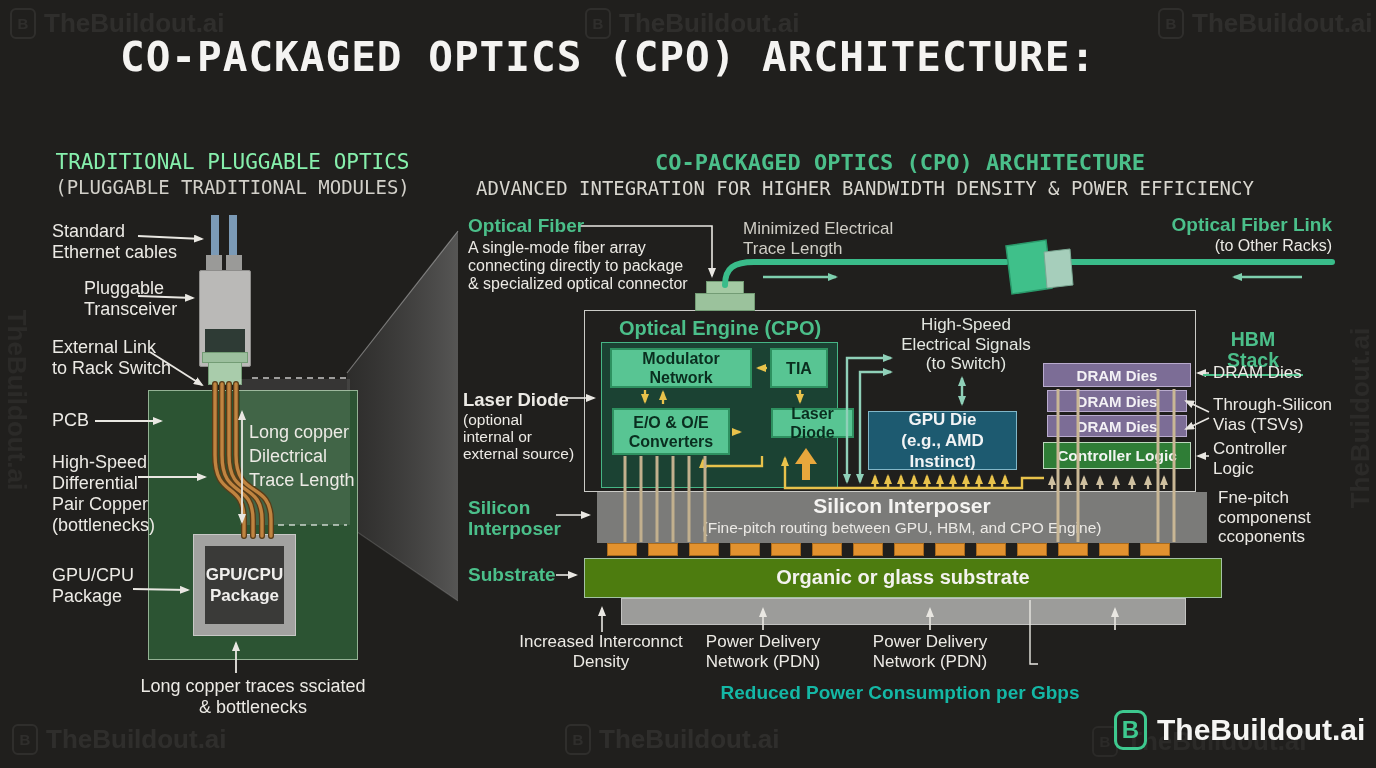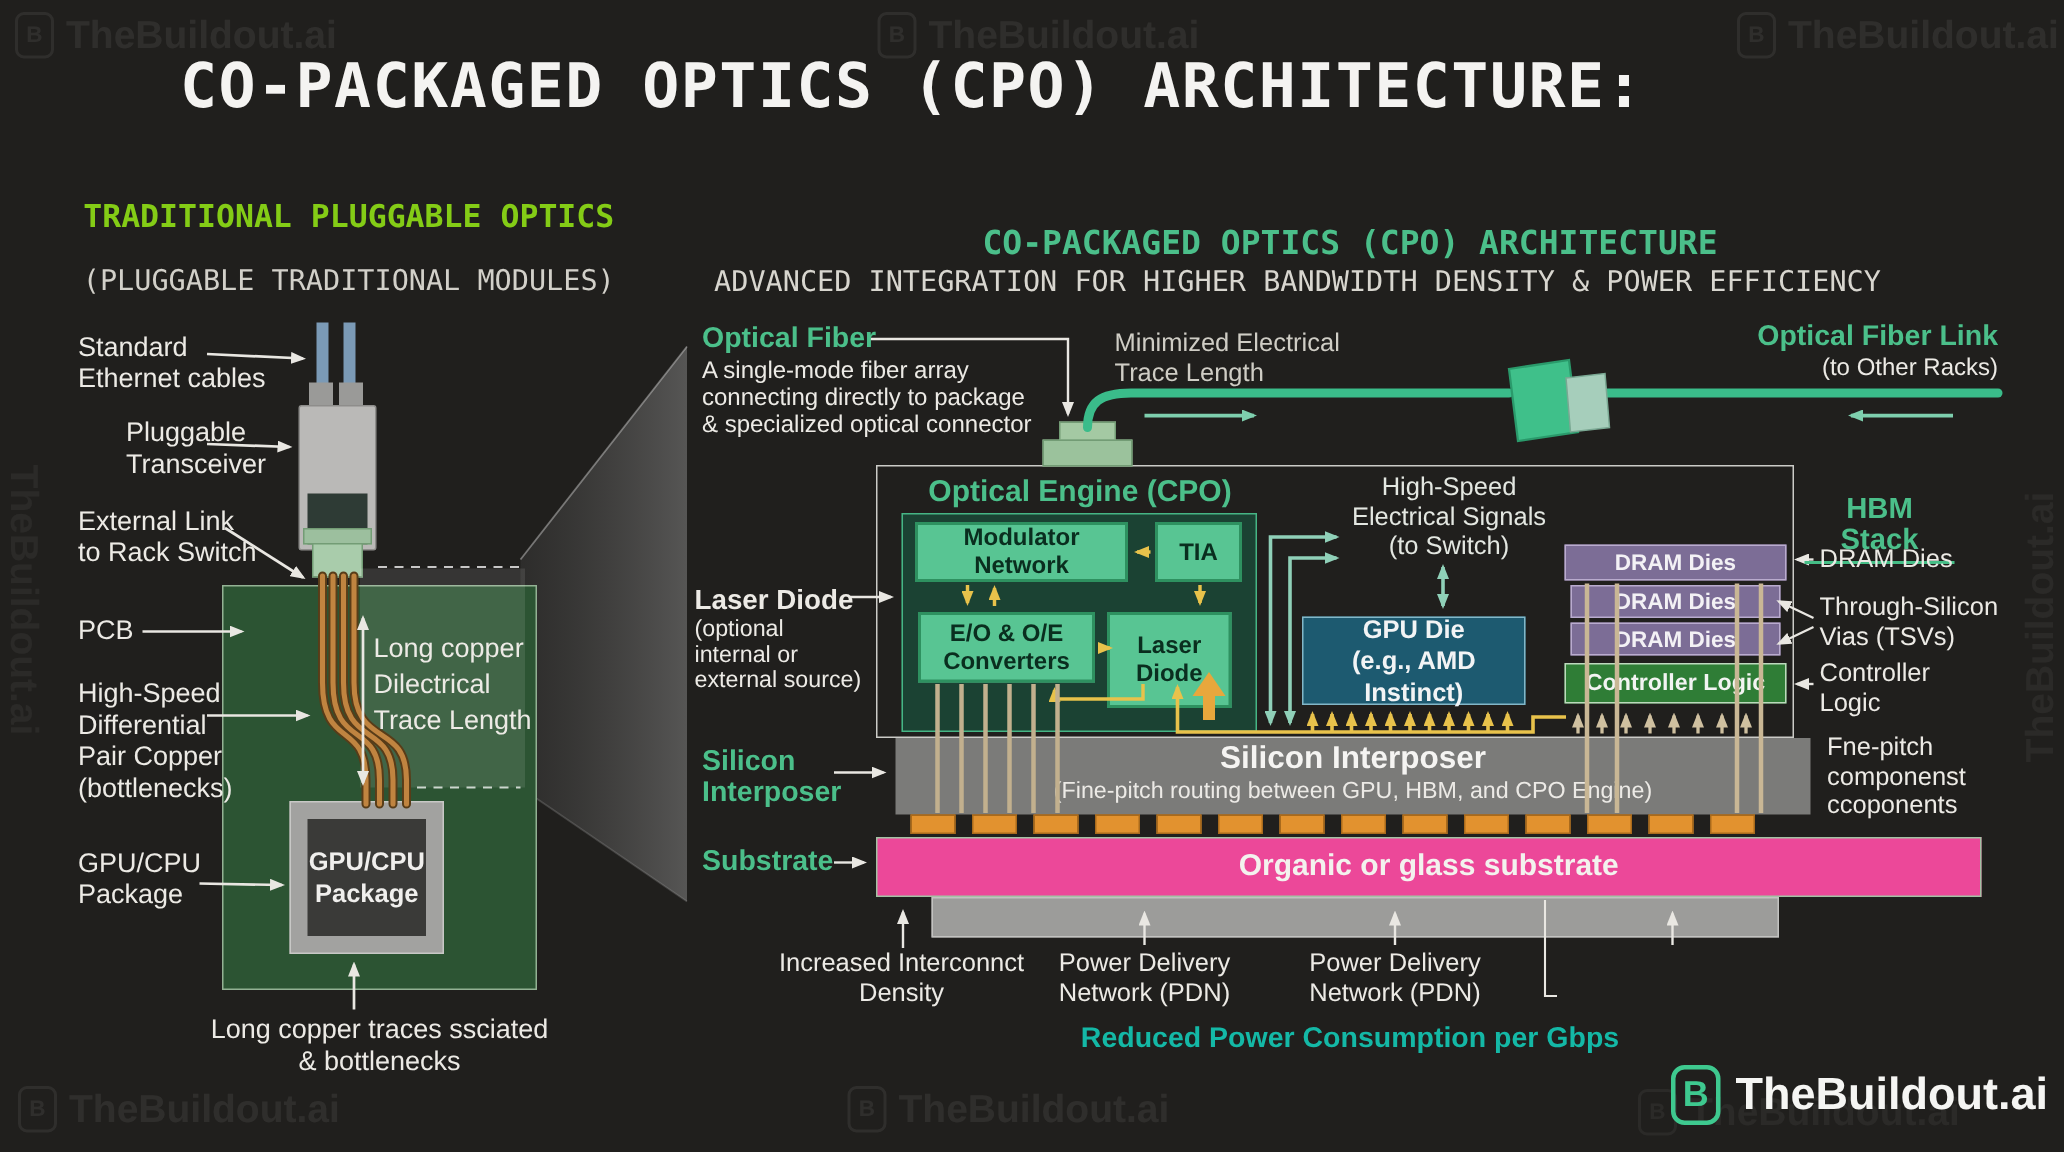--- a/index.html
+++ b/index.html
@@ -63,21 +63,21 @@
     <span>TheBuildout.ai</span>
   </div>
   <div class="wm vert" style="left:1360px;top:418px;transform:translate(-50%,-50%) rotate(-90deg);color:rgba(255,255,255,0.05);">
     <span>TheBuildout.ai</span>
   </div>
 
   <div class="abs mono ctr" style="left:0;top:34px;width:1216px;color:#f4f3f1;font-weight:bold;font-size:41px;line-height:47px;letter-spacing:1px;">
     <div>CO-PACKAGED OPTICS (CPO) ARCHITECTURE:</div>
   </div>
 
-  <div class="abs mono ctr" style="left:30px;top:132px;width:405px;color:#84cc16;font-weight:bold;font-size:21px;">TRADITIONAL PLUGGABLE OPTICS</div>
+  <div class="abs mono ctr" style="left:30px;top:150px;width:405px;color:#86efac;font-weight:normal;font-size:21px;">TRADITIONAL PLUGGABLE OPTICS</div>
   <div class="abs mono ctr" style="left:30px;top:176px;width:405px;color:#d2d0c9;font-size:19px;">(PLUGGABLE TRADITIONAL MODULES)</div>
   <div class="abs mono ctr" style="left:555px;top:150px;width:690px;color:#4bbf8a;font-weight:bold;font-size:22px;">CO-PACKAGED OPTICS (CPO) ARCHITECTURE</div>
   <div class="abs mono ctr" style="left:460px;top:177px;width:810px;color:#d8d6cf;font-size:19px;">ADVANCED INTEGRATION FOR HIGHER BANDWIDTH DENSITY &amp; POWER EFFICIENCY</div>
 
   <svg class="abs" style="left:0;top:0;z-index:1;pointer-events:none;" width="1376" height="768">
     <defs>
       <linearGradient id="wg" x1="0" y1="0" x2="1" y2="0">
         <stop offset="0" stop-color="rgba(85,85,85,0.25)"></stop>
         <stop offset="1" stop-color="rgba(140,140,140,0.5)"></stop>
       </linearGradient>
@@ -103,21 +103,21 @@
 
   <div class="flat" style="left:706px;top:281px;width:38px;height:13px;background:#a4c9a3;border:1px solid #739c75;z-index:3;"></div>
   <div class="flat" style="left:695px;top:293px;width:60px;height:18px;background:#9bc29c;border:1px solid #739c75;z-index:3;"></div>
   <div class="flat" style="left:584px;top:310px;width:612px;height:182px;border:1.5px solid #cbcbc7;z-index:2;"></div>
   <div class="abs b ctr" style="left:601px;top:317px;width:238px;color:#4bbf8a;font-size:20px;z-index:4;">Optical Engine (CPO)</div>
   <div class="flat" style="left:601px;top:342px;width:237px;height:146px;background:#1b4233;border:1.5px solid #46b585;z-index:3;"></div>
   <div class="box gbox" style="left:610px;top:348px;width:142px;height:40px;z-index:4;">Modulator Network</div>
   <div class="box gbox" style="left:770px;top:348px;width:58px;height:40px;z-index:4;">TIA</div>
   <div class="box gbox" style="left:612px;top:408px;width:118px;height:47px;z-index:4;">E/O &amp; O/E
 Converters</div>
-  <div class="box gbox" style="left:738px;top:408px;width:83px;height:64px;z-index:4;">Laser
+  <div class="box gbox" style="left:771px;top:408px;width:83px;height:30px;z-index:4;">Laser
 Diode</div>
   <div class="box" style="left:868px;top:411px;width:149px;height:59px;background:#1d5a70;border:1.5px solid #82b7c8;color:#f2f4f5;font-size:17px;line-height:21px;z-index:4;">GPU Die
 (e.g., AMD Instinct)</div>
   <div class="box pbox" style="left:1043px;top:363px;width:148px;height:24px;z-index:4;">DRAM Dies</div>
   <div class="box pbox" style="left:1047px;top:390px;width:140px;height:22px;z-index:4;">DRAM Dies</div>
   <div class="box pbox" style="left:1047px;top:415px;width:140px;height:22px;z-index:4;">DRAM Dies</div>
   <div class="box" style="left:1043px;top:442px;width:148px;height:27px;background:#2f7d36;border:1.5px solid #bdd9bd;color:#f2f4f2;font-size:15.5px;z-index:4;">Controller Logic</div>
 
   <div class="flat" style="left:597px;top:492px;width:610px;height:51px;background:#7b7b79;z-index:3;">
     <div class="ctr b" style="position:absolute;left:0;top:2px;width:100%;color:#f5f4f2;font-size:21px;">Silicon Interposer</div>
@@ -134,21 +134,21 @@
     <div class="flat" style="left:853px;top:543px;width:30px;height:13px;background:#e2922f;border:1.5px solid #a96a1c;z-index:4;"></div>
     <div class="flat" style="left:894px;top:543px;width:30px;height:13px;background:#e2922f;border:1.5px solid #a96a1c;z-index:4;"></div>
     <div class="flat" style="left:935px;top:543px;width:30px;height:13px;background:#e2922f;border:1.5px solid #a96a1c;z-index:4;"></div>
     <div class="flat" style="left:976px;top:543px;width:30px;height:13px;background:#e2922f;border:1.5px solid #a96a1c;z-index:4;"></div>
     <div class="flat" style="left:1017px;top:543px;width:30px;height:13px;background:#e2922f;border:1.5px solid #a96a1c;z-index:4;"></div>
     <div class="flat" style="left:1058px;top:543px;width:30px;height:13px;background:#e2922f;border:1.5px solid #a96a1c;z-index:4;"></div>
     <div class="flat" style="left:1099px;top:543px;width:30px;height:13px;background:#e2922f;border:1.5px solid #a96a1c;z-index:4;"></div>
     <div class="flat" style="left:1140px;top:543px;width:30px;height:13px;background:#e2922f;border:1.5px solid #a96a1c;z-index:4;"></div>
   </div>
 
-  <div class="flat" style="left:584px;top:558px;width:737px;height:40px;background:#ec4899;border:1.5px solid #a3c2a4;z-index:3;">
+  <div class="flat" style="left:584px;top:558px;width:638px;height:40px;background:#4d7c0f;border:1.5px solid #a3c2a4;z-index:3;">
     <div class="ctr b" style="position:absolute;left:0;top:7px;width:100%;color:#f3f2ee;font-size:20px;">Organic or glass substrate</div>
   </div>
   <div class="flat" style="left:621px;top:598px;width:565px;height:27px;background:#9c9c9a;border:1px solid #c2c2c0;z-index:2;"></div>
 
   <svg class="abs" style="left:0;top:0;z-index:5;pointer-events:none;" width="1376" height="768">
     <defs>
       <marker id="mW" viewBox="0 0 10 8" markerWidth="10" markerHeight="8" refX="8" refY="4" orient="auto-start-reverse" markerUnits="userSpaceOnUse">
           <path d="M0,0 L10,4 L0,8 Z" fill="#e9e7e2"></path>
         </marker>
       <marker id="mT" viewBox="0 0 10 8" markerWidth="10" markerHeight="8" refX="8" refY="4" orient="auto-start-reverse" markerUnits="userSpaceOnUse">

